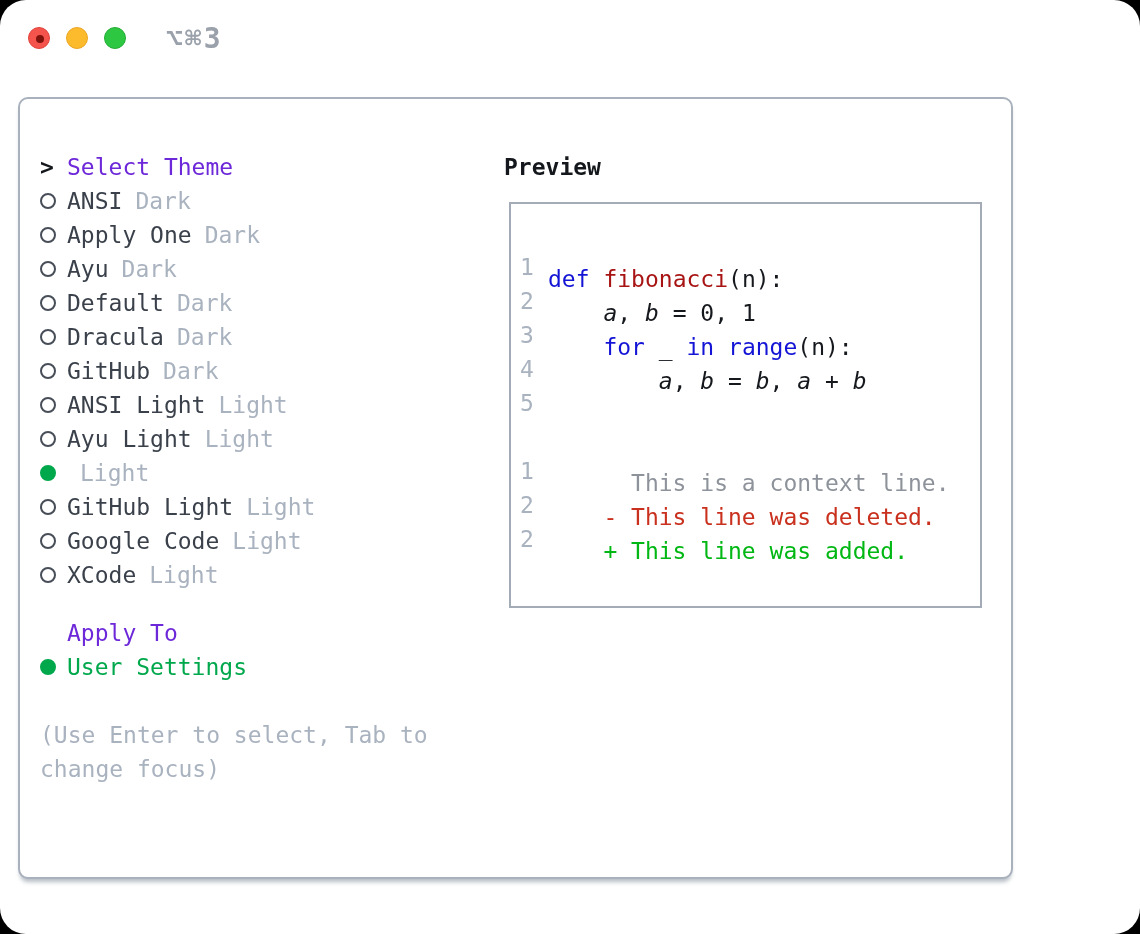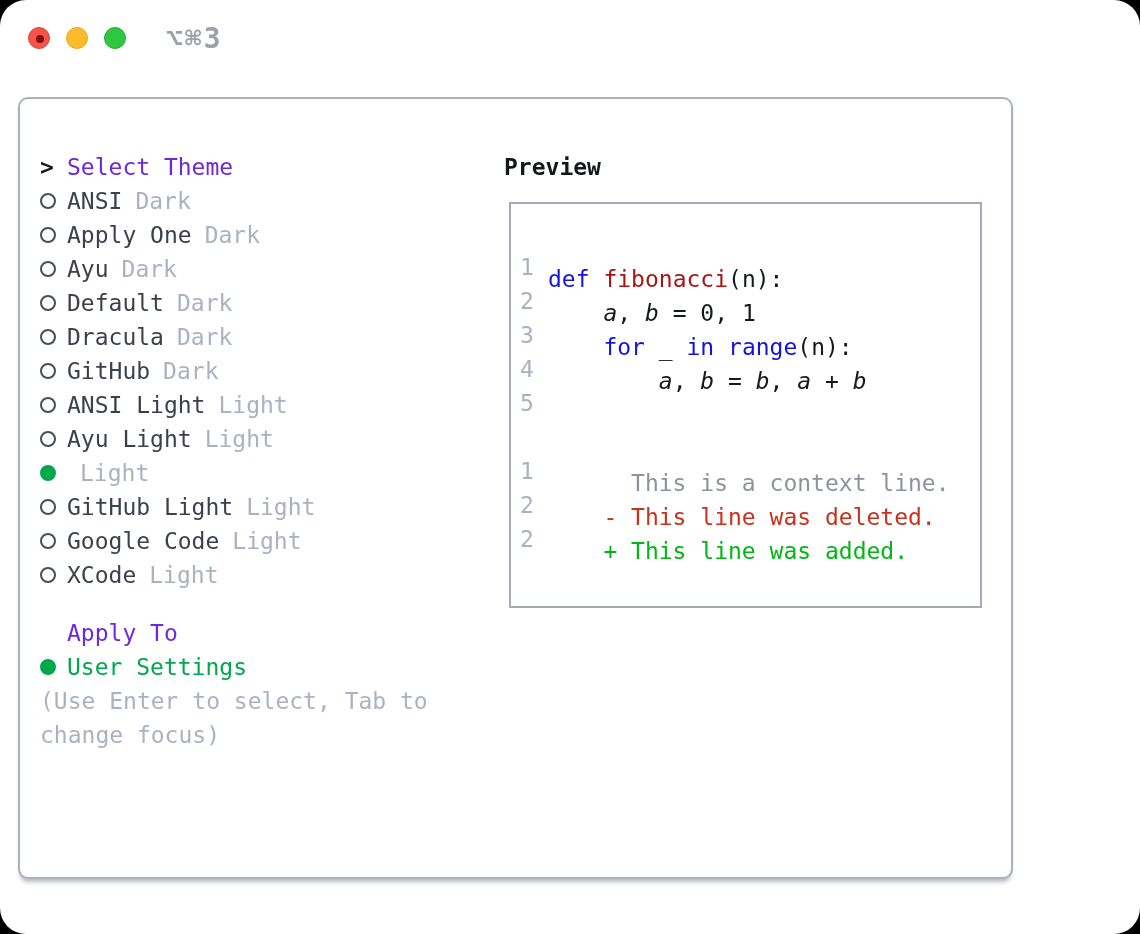--- a/index.html
+++ b/index.html
@@ -44,21 +44,21 @@
   .title{color:#6d28d9;font-weight:normal;}
   .radio{width:12px;height:12px;border:2px solid #474e58;border-radius:50%;box-sizing:content-box;display:inline-block;}
   .radio.on{background:var(--selection_green,#00a84c);border-color:var(--selection_green,#00a84c);}
   .theme-row .label{color:var(--name_gray,#3a414b);}
   .theme-row.selected .label{color:var(--selection_green,#00a84c);}
   .tag{color:var(--muted_gray,#a9b2bf);margin-left:13px;}
   .apply-section{margin-top:24px;}
   .apply-header{padding-left:27px;}
   .apply-row .label{color:var(--name_gray,#3a414b);}
   .apply-row.selected .label{color:var(--selection_green,#00a84c);}
-  .hint{color:var(--muted_gray,#a9b2bf);}
+  .hint{margin-top:34px;color:var(--muted_gray,#a9b2bf);}
   
   .preview-title{
     position:absolute;left:484px;top:51px;height:34px;line-height:34px;
     font-size:23px;font-weight:bold;color:#14171b;
   }
   .preview-box{
     position:absolute;left:489px;top:103px;width:473px;height:406px;
     box-sizing:border-box;border:2px solid #a3abb6;background:#fff;
   }
   .codewrap{padding-top:46px;font-size:23px;line-height:34px;color:var(--code_plain,#15181d);}

